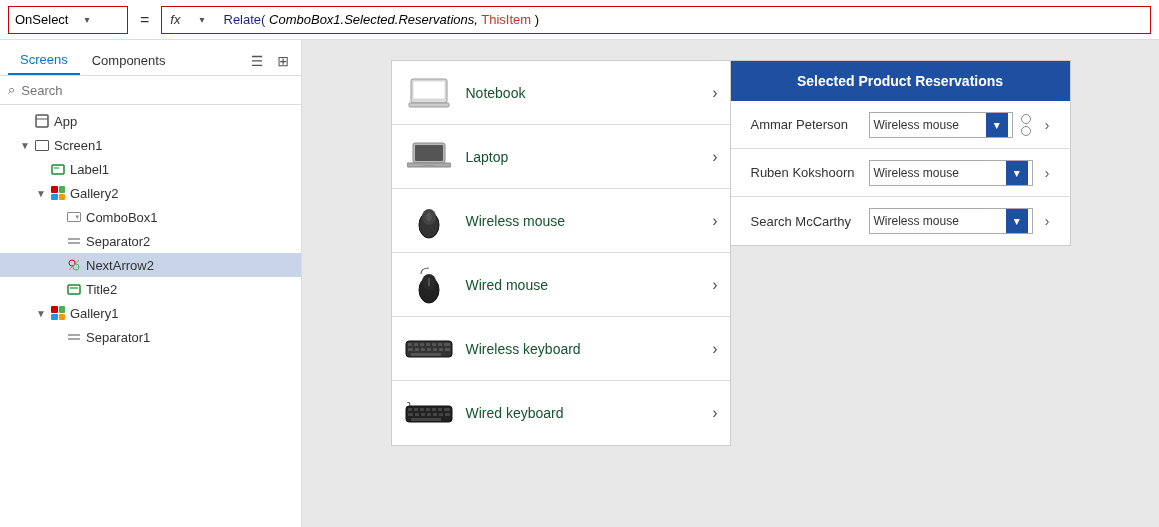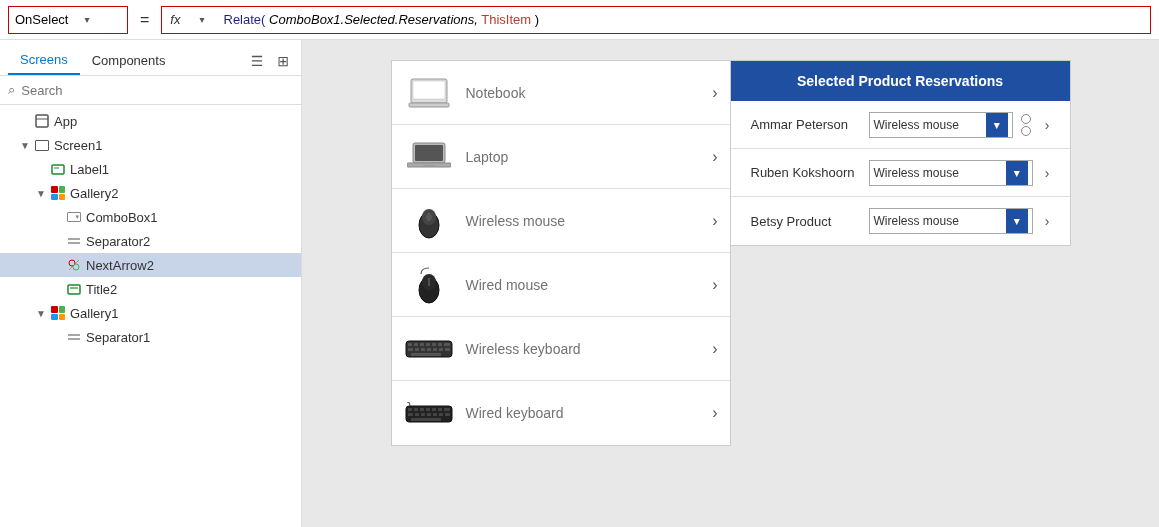--- a/index.html
+++ b/index.html
@@ -75,21 +75,21 @@
     
     .product-list {
       width: 340px; background: #fff; border: 1px solid #ccc; display: flex; flex-direction: column;
     }
     .product-item {
       display: flex; align-items: center; padding: 0 12px; height: 64px; border-bottom: 1px solid #ddd;
       cursor: pointer; gap: 12px;
     }
     .product-item:last-child { border-bottom: none; justify-content: center; }
     .product-img { width: 50px; height: 40px; display: flex; align-items: center; justify-content: center; flex-shrink: 0; }
-    .product-name { flex: 1; font-size: 14px; color: #737373; }
+    .product-name { flex: 1; font-size: 14px; color: #14532d; }
     .product-arrow { color: #555; font-size: 16px; }
 
     
     .reservations-panel {
       width: 340px; background: #fff; border: 1px solid #ccc; border-left: none; display: flex; flex-direction: column;
     }
     .reservations-header {
       background: #1e4fa0; color: #fff; text-align: left; font-size: 14px; font-weight: 600;
       padding: 10px; height: 40px; display: flex; align-items: center; justify-content: center;
     }
@@ -395,21 +395,21 @@
       <div class="reservation-row">
         <span class="reservation-name">Ruben Kokshoorn</span>
         <div class="reservation-dropdown">
           <span>Wireless mouse</span>
           <div class="dropdown-arrow">▾</div>
         </div>
         <span class="reservation-chevron">›</span>
       </div>
 
       <div class="reservation-row">
-        <span class="reservation-name">Betsy Product</span>
+        <span class="reservation-name">Search McCarthy</span>
         <div class="reservation-dropdown">
           <span>Wireless mouse</span>
           <div class="dropdown-arrow">▾</div>
         </div>
         <span class="reservation-chevron">›</span>
       </div>
 
     </div>
 
   </div>

